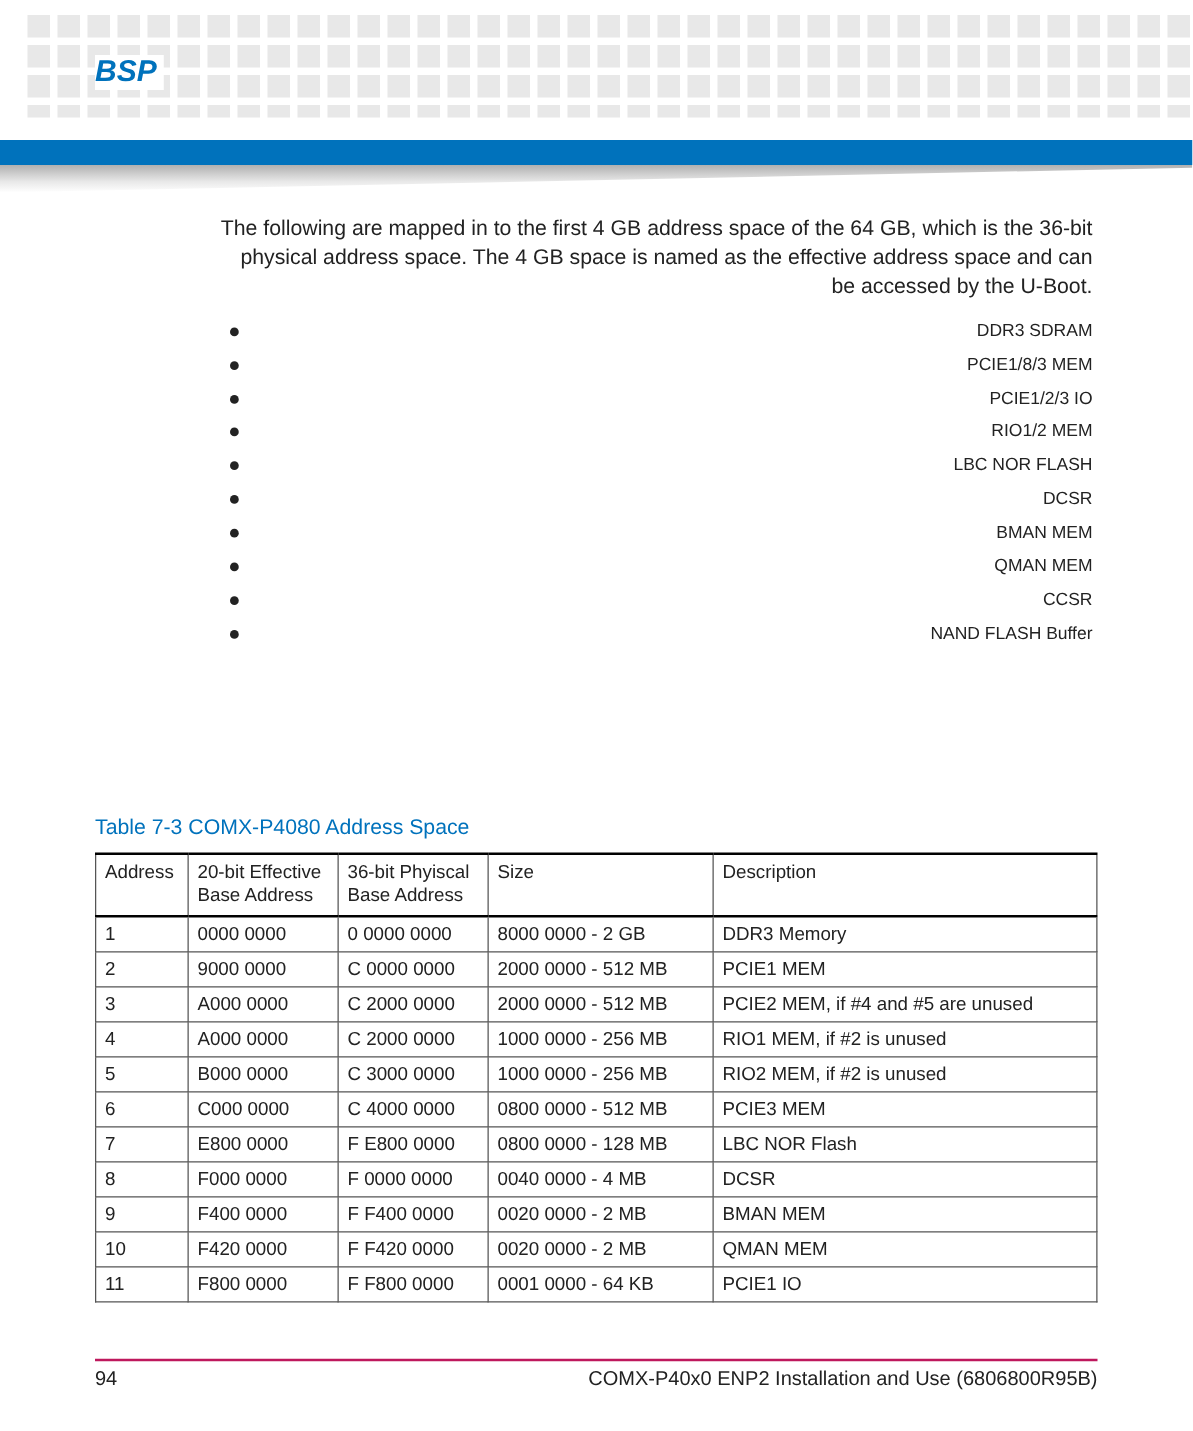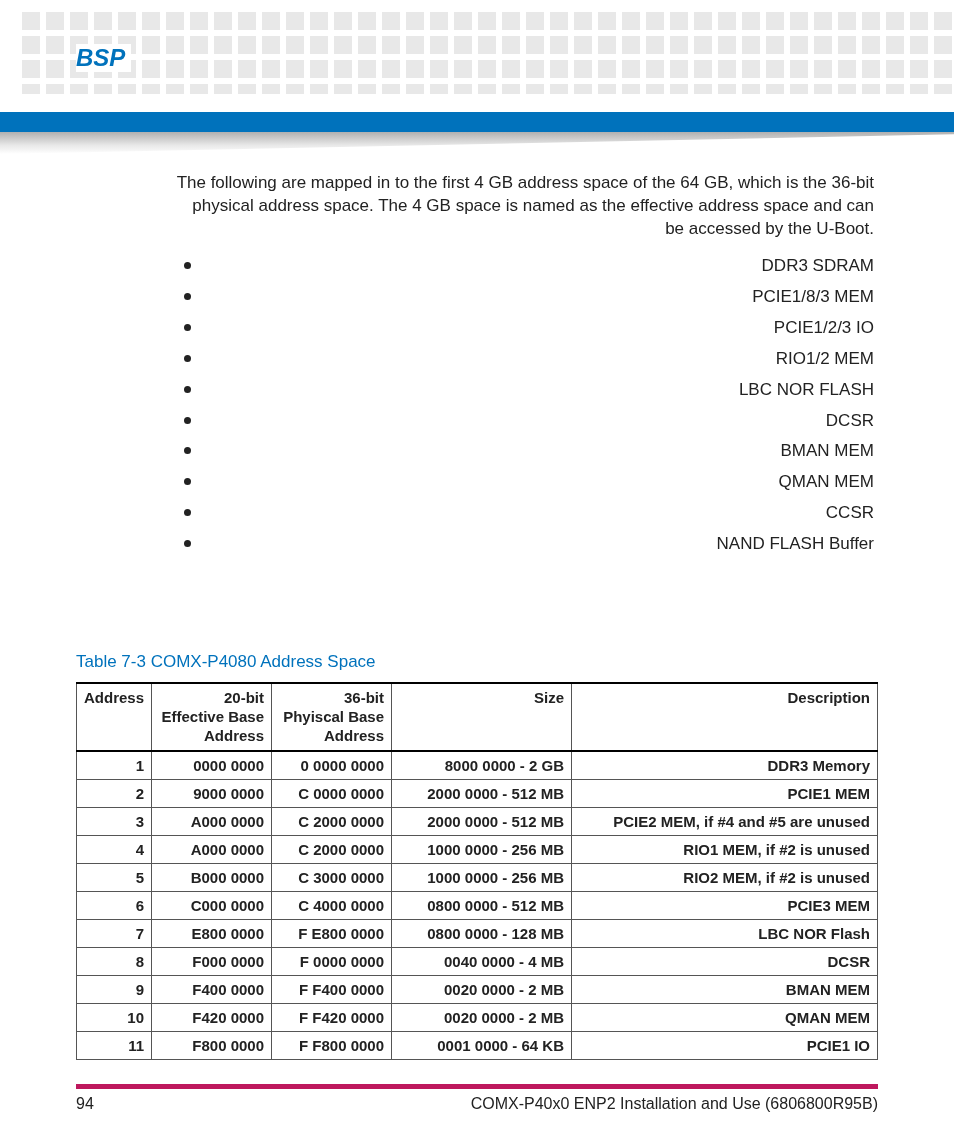--- a/index.html
+++ b/index.html
@@ -79,21 +79,21 @@
   .intro { margin: 0 0 14px 0; }
   ul.bullets {
     list-style: none;
     padding: 0;
     margin: 0;
   }
   ul.bullets li {
     position: relative;
     padding-left: 36px;
     margin: 8px 0;
-    font-size: 17px;
+    font-size: 14px;
   }
   ul.bullets li::before {
     content: "";
     position: absolute;
     left: 10px;
     top: 7px;
     width: 7px;
     height: 7px;
     background: #222;
     border-radius: 50%;
@@ -110,43 +110,43 @@
     margin: 0 0 10px 0;
   }
   table.addr {
     border-collapse: collapse;
     width: 100%;
     font-size: 15px;
   }
   table.addr th, table.addr td {
     border: 1px solid #555;
     padding: 5px 7px;
-    text-align: right;
+    text-align: left;
     vertical-align: top;
-    font-weight: 700;
+    font-weight: 400;
   }
   table.addr thead tr {
     border-top: 2px solid #000;
     border-bottom: 2px solid #000;
   }
   table.addr thead th {
     border-top: 2px solid #000;
     border-bottom: 2px solid #000;
     line-height: 1.25;
   }
   .col-1 { width: 74px; }
   .col-2 { width: 120px; }
   .col-3 { width: 120px; }
   .col-4 { width: 180px; }
   .footer {
     position: absolute;
     left: 76px;
     width: 802px;
     bottom: 32px;
-    border-top: 5px solid #be185d;
+    border-top: 2px solid #be185d;
     padding-top: 6px;
     display: flex;
     justify-content: space-between;
     font-size: 16px;
     gap: 48px;
   }
 </style>
 </head>
 <body>
 

